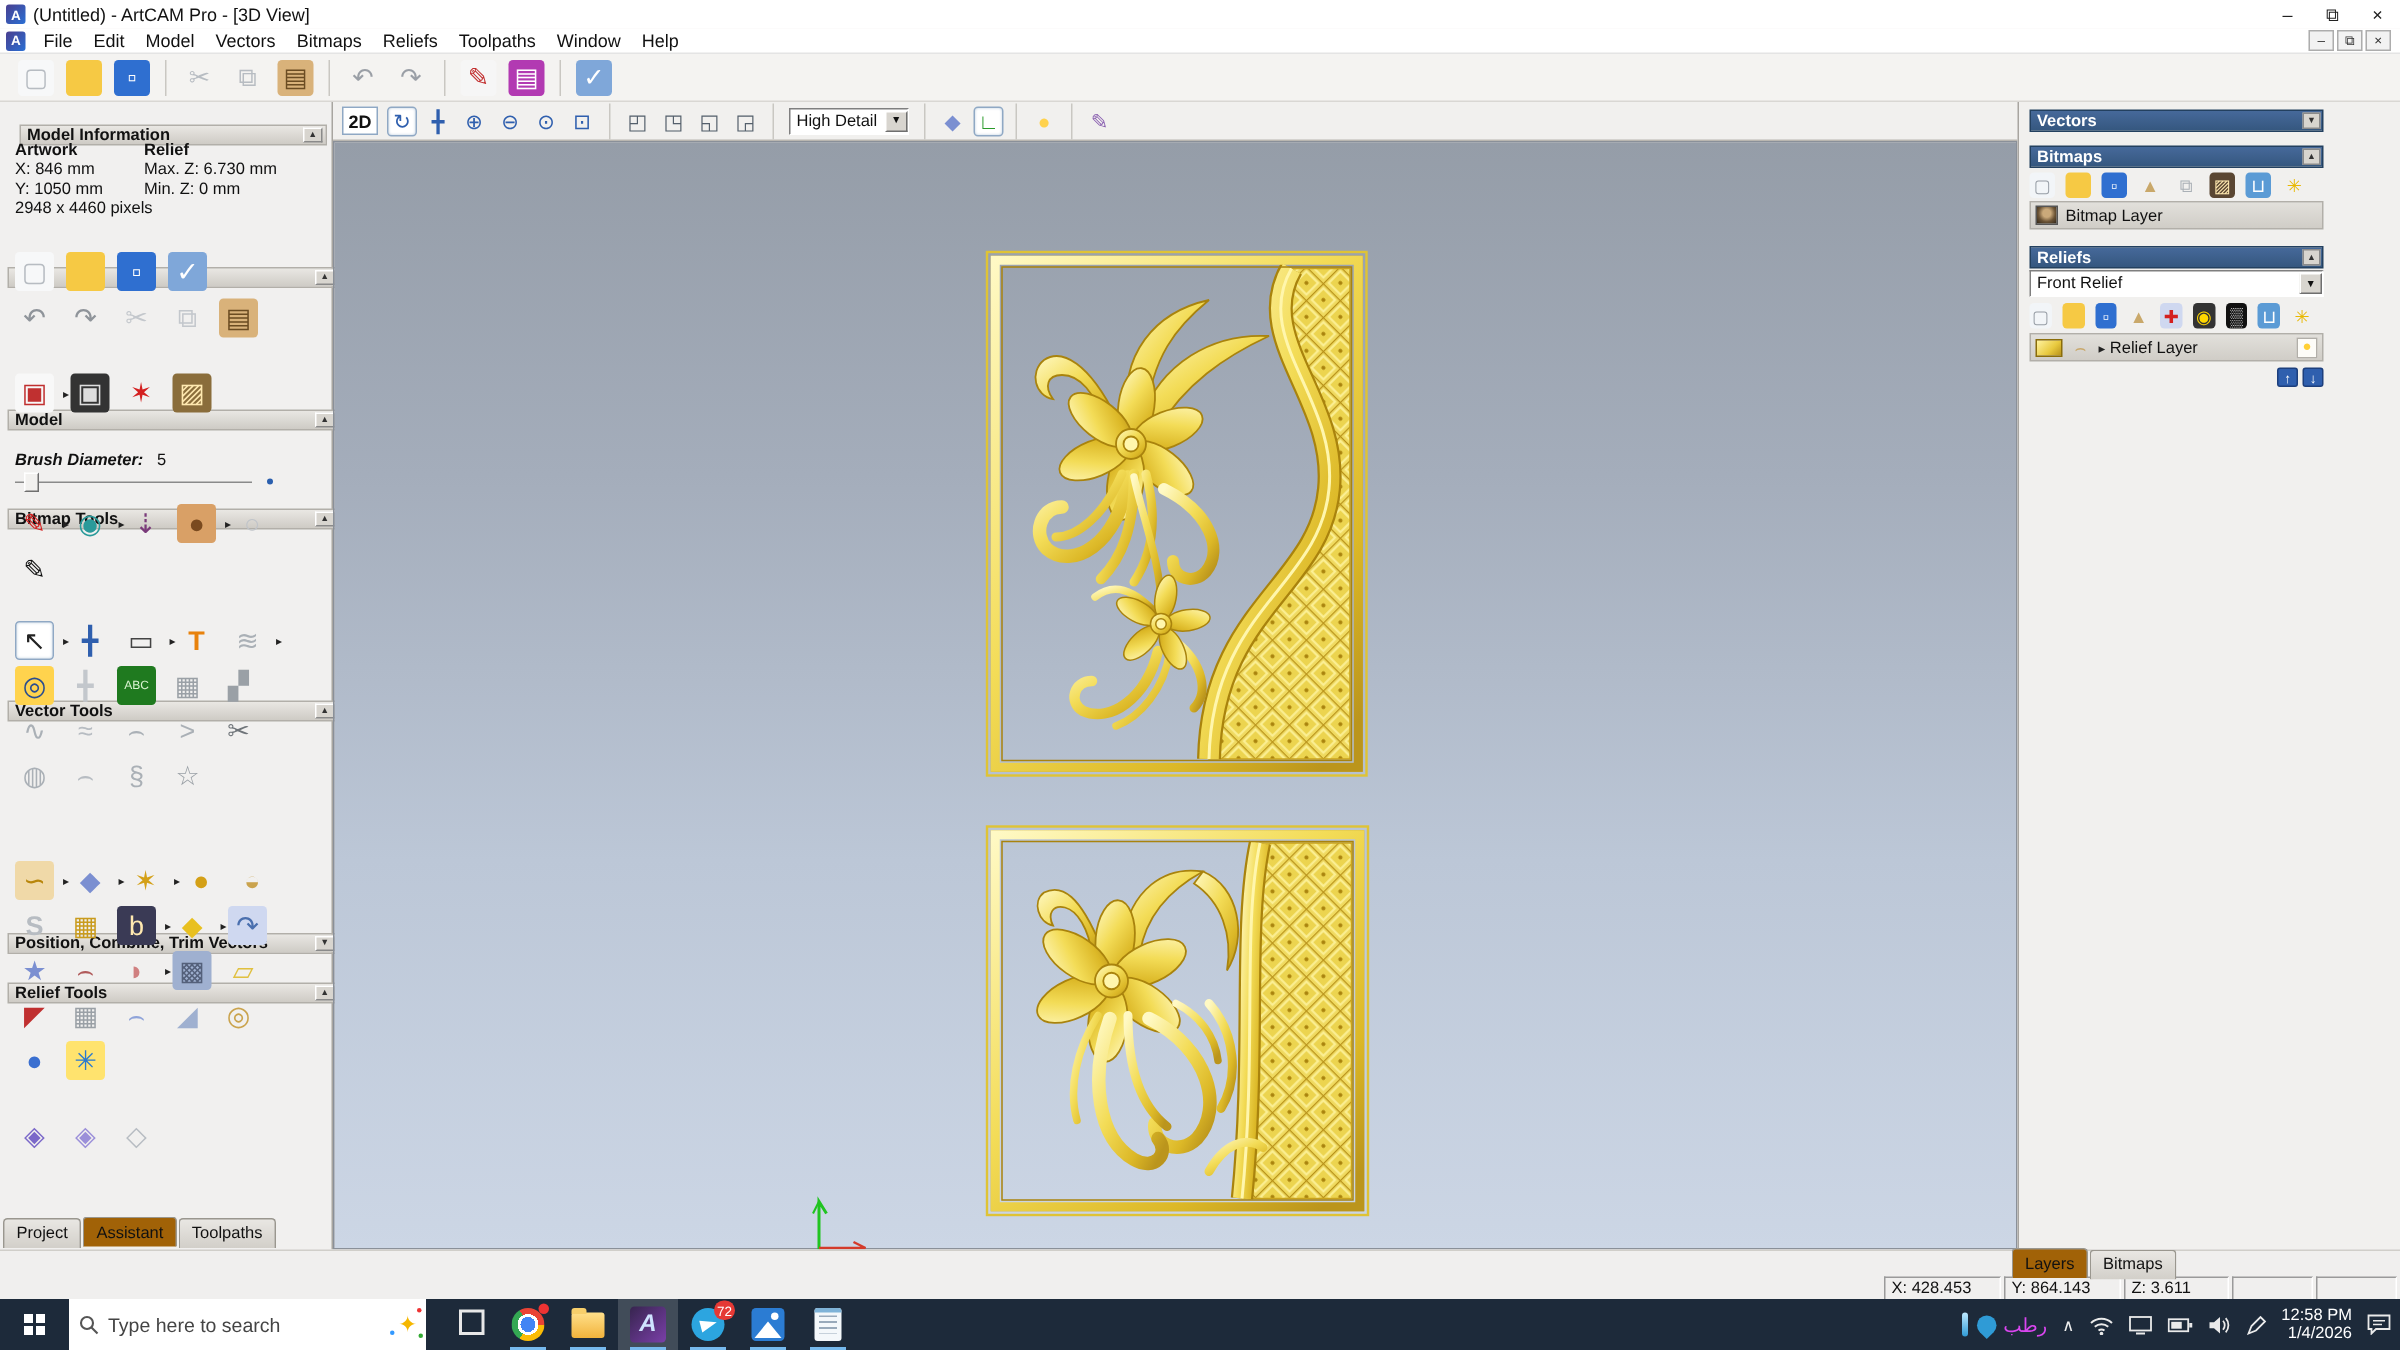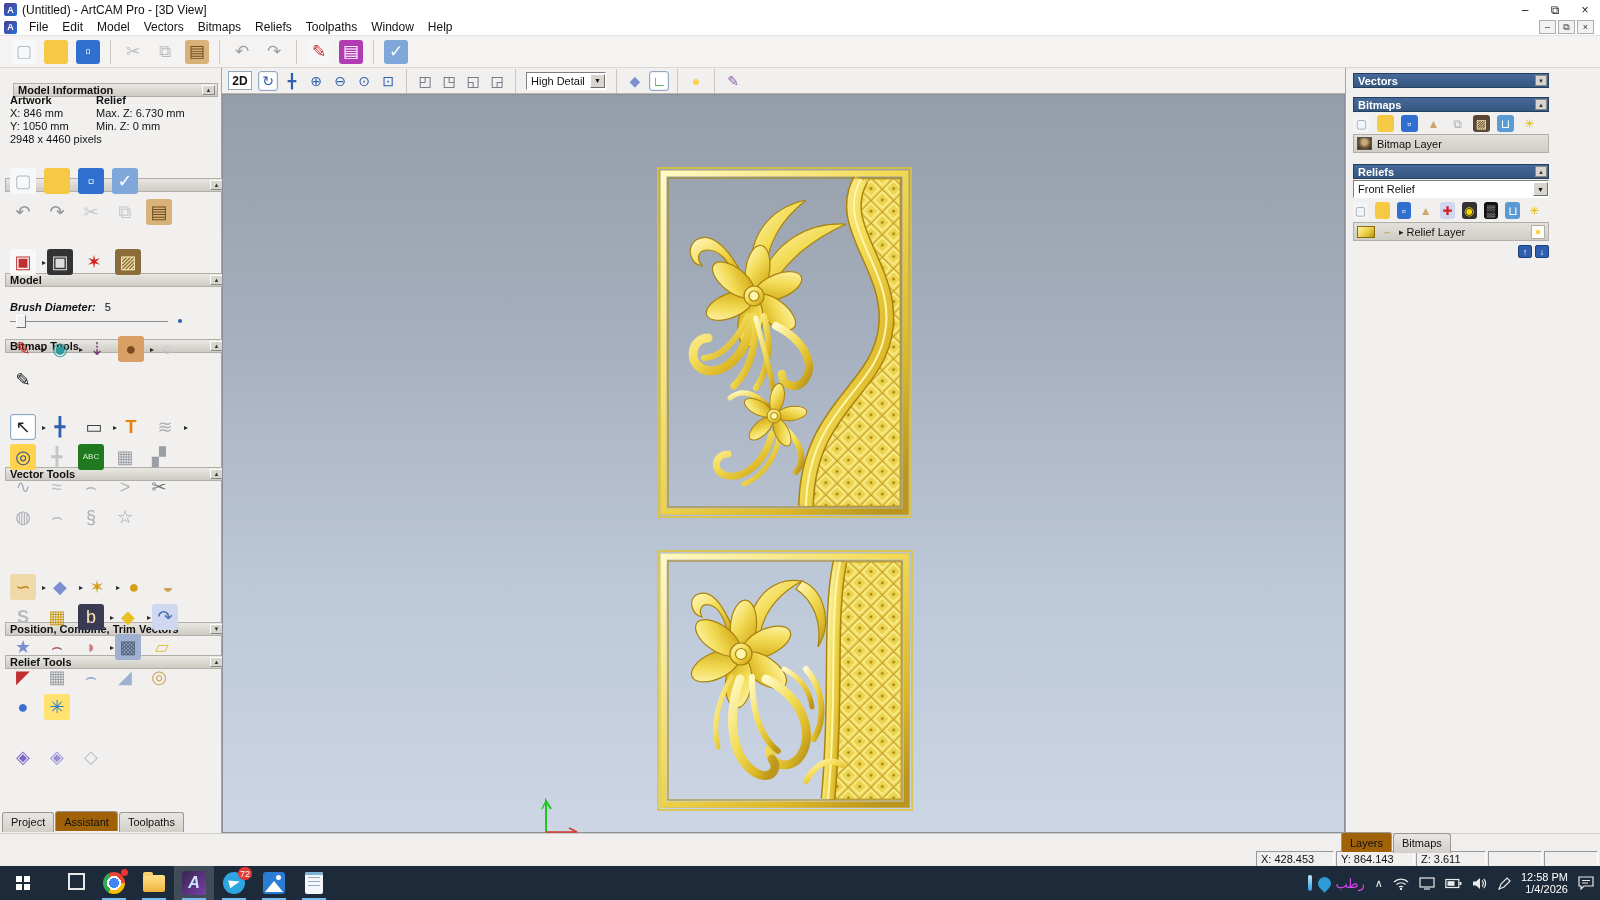--- a/index.html
+++ b/index.html
@@ -547,20 +547,32 @@
     <div class="scell" style="width:70px;">Z: 3.611</div>
     <div class="scell" style="width:54px;"></div>
     <div class="scell" style="width:54px;"></div>
   </div>
 </div>
 
 <div id="taskbar">
   <div class="tb-start">
       <span class="start-grid"></span>
     </div>
+  <div id="searchbox">
+    <svg class="traysvg" width="14" height="14" viewBox="0 0 14 14">
+      <circle cx="6" cy="6" r="4" fill="none" stroke="#555" stroke-width="1.4"></circle>
+      <path d="M9,9 L13,13" stroke="#555" stroke-width="1.4"></path>
+    </svg>
+    <span class="ph">Type here to search</span>
+    <span class="sparkle">✦
+      <span class="sdot" style="background:#e33;right:-3px;top:-2px;"></span>
+      <span class="sdot" style="background:#3a3;right:-4px;bottom:0;"></span>
+      <span class="sdot" style="background:#39f;left:-5px;bottom:2px;"></span>
+    </span>
+  </div>
   <div class="tb-apps">
     <div class="tbapp">
         <span class="i-taskview"></span>
       </div>
     <div class="tbapp running">
       <span class="i-chrome"></span>
       <span class="reddot"></span>
     </div>
     <div class="tbapp running">
         <span class="i-explorer"></span>

